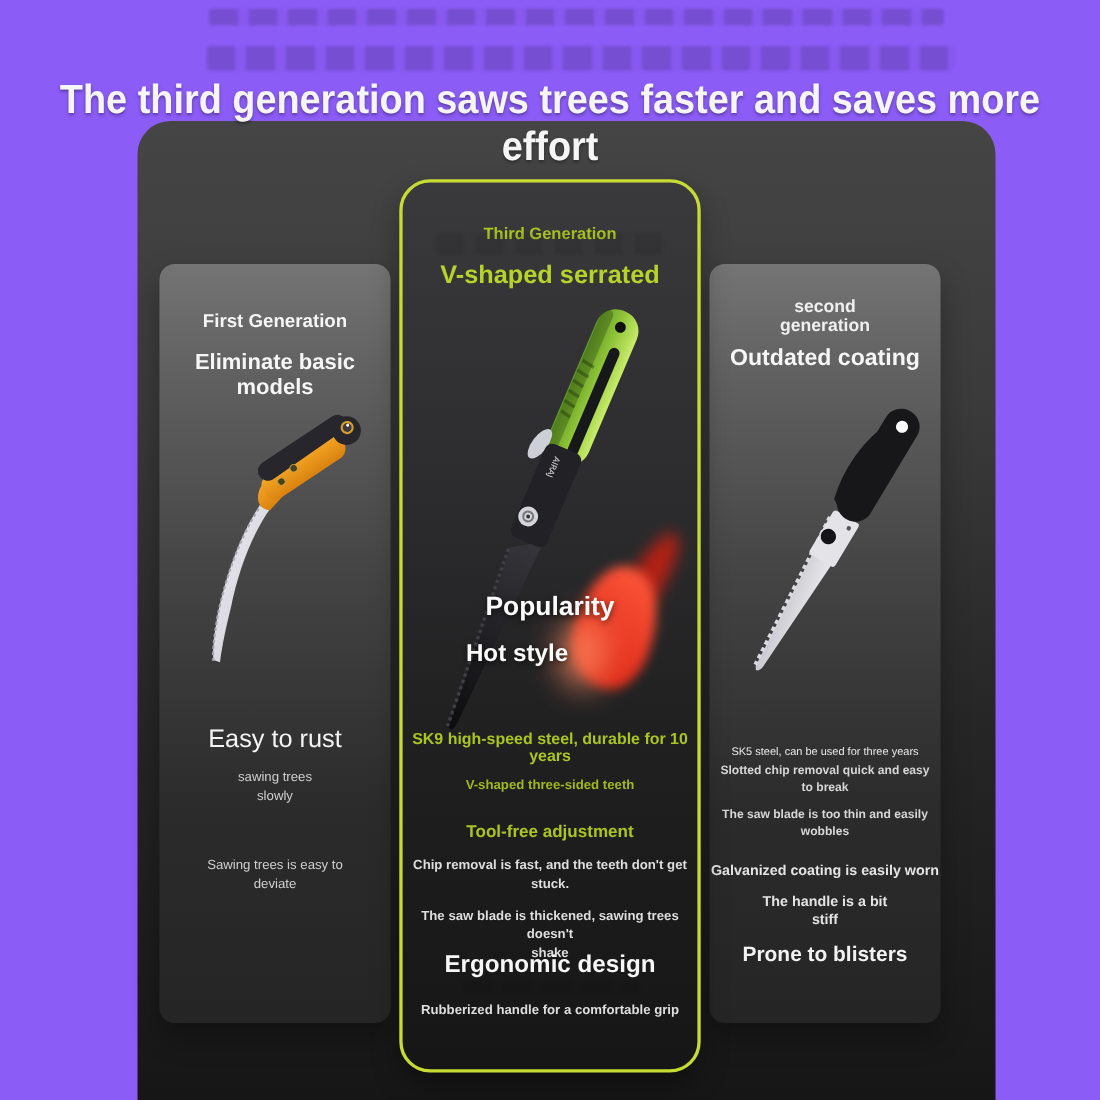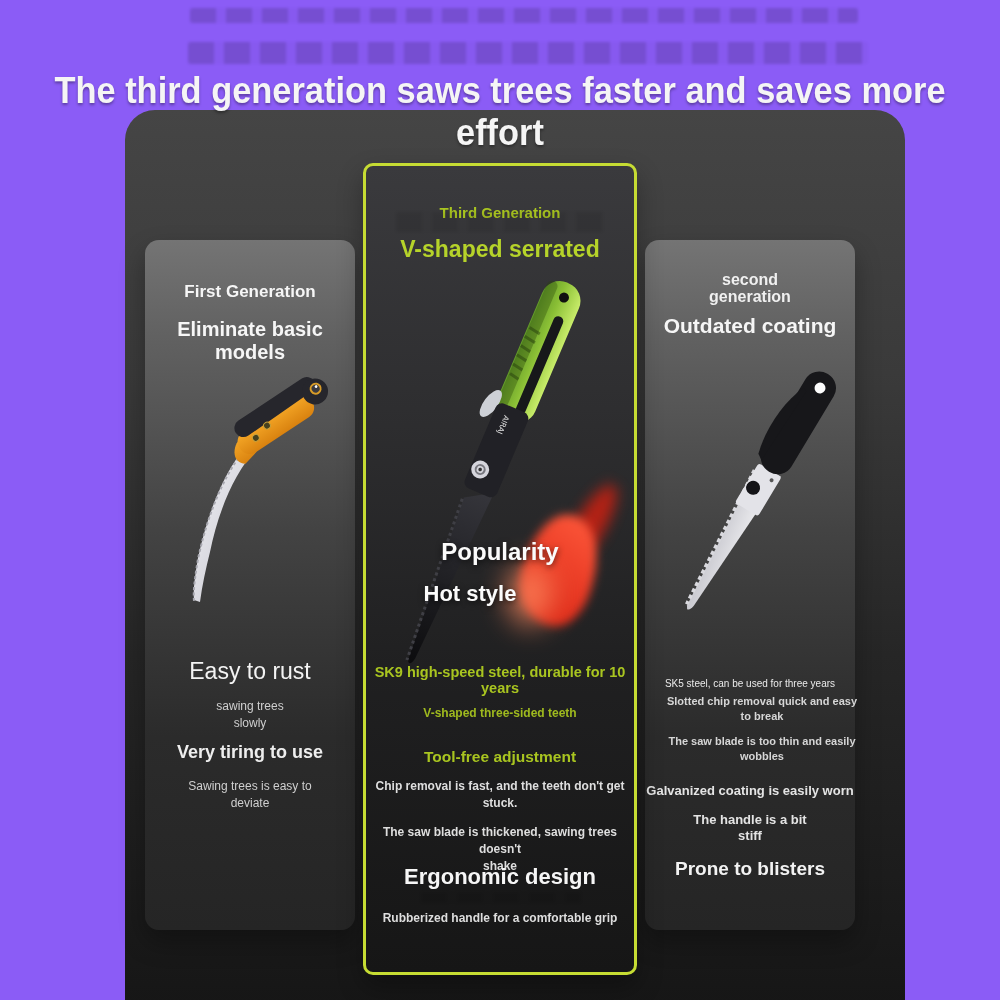--- a/index.html
+++ b/index.html
@@ -8,30 +8,30 @@
   .panel{position:absolute;left:125px;top:110px;width:780px;height:940px;border-radius:30px;
          background:linear-gradient(180deg,#454545 0%,#3a3a3a 28%,#262626 58%,#141414 100%);}
   .title{position:absolute;left:0;top:70px;width:1000px;text-align:center;
          font-size:37px;font-weight:bold;letter-spacing:0px;color:#f5f5f5;
          transform:scaleX(.93);transform-origin:center;text-shadow:0 2px 3px rgba(0,0,0,.35);}
   .ghost{position:absolute;filter:blur(1.5px);opacity:.5;border-radius:3px;
          background:repeating-linear-gradient(90deg,rgba(0,0,0,.30) 0 26px,rgba(0,0,0,.06) 26px 36px);}
   .card{position:absolute;border-radius:14px;box-shadow:0 12px 26px rgba(0,0,0,.30);}
   .card-gray{width:210px;top:240px;height:690px;
          background:linear-gradient(180deg,#747474 0%,#616161 14%,#434343 42%,#2b2b2b 72%,#252525 100%);}
-  .card-hero{left:363px;top:163px;width:268px;height:806px;border-radius:10px;
+  .card-hero{left:363px;top:163px;width:268px;height:806px;border-radius:28px;
          border:3px solid #c6dc33;
          background:linear-gradient(180deg,#3a3a3d 0%,#2e2e30 30%,#202021 62%,#161616 100%);}
   .t{position:absolute;left:0;width:100%;text-align:center;}
   .pre{white-space:pre-line;}
   .w-big{font-size:23px;font-weight:normal;color:#f4f4f4;}
   .w-med{font-size:18px;font-weight:bold;color:#eeeeee;}
   .w-med2{font-size:13px;font-weight:bold;color:#e4e4e4;line-height:16px;}
   .w-sm{font-size:12px;color:#cfcfcf;line-height:17px;}
-  .w-sm2{font-size:11px;color:#d6d6d6;line-height:15px;font-weight:bold;padding-left:12px;}
+  .w-sm2{font-size:11px;color:#d6d6d6;line-height:15px;font-weight:bold;}
   .g-tag{font-size:15px;font-weight:bold;color:#a9c520;}
   .g-big{font-size:23px;font-weight:bold;color:#b6d32a;}
   .g-med{font-size:14.5px;font-weight:bold;color:#a9c520;}
   .g-med2{font-size:15.5px;font-weight:bold;color:#a9c520;}
   .g-sm{font-size:12px;font-weight:bold;color:#9fba1e;}
   .hero-w-sm{font-size:12px;color:#dedede;line-height:17px;font-weight:bold;}
   .hero-w-big{font-size:22px;font-weight:bold;color:#f6f6f6;}
   .saw{position:absolute;}
   .flame-wrap{position:absolute;left:117px;top:330px;width:170px;height:160px;}
   .flame-a{position:absolute;left:40px;top:18px;width:72px;height:112px;
@@ -83,21 +83,20 @@
         <circle cx="90" cy="-8" r="5" fill="#3a3a40" stroke="#d89c28" stroke-width="2"></circle>
         <circle cx="91.5" cy="-9.5" r="1.4" fill="#ffffff"></circle>
         <circle cx="13" cy="0" r="3.4" fill="#46411f" stroke="#caa23a" stroke-width="1"></circle>
         <circle cx="29" cy="-4" r="3.4" fill="#46411f" stroke="#caa23a" stroke-width="1"></circle>
       </g>
     </svg>
 
     <div class="t w-big" style="top:418px;">Easy to rust</div>
     <div class="t w-sm pre" style="top:458px;">sawing trees
 slowly</div>
-    <div class="t w-med" style="top:502px;">Very tiring to use</div>
     <div class="t w-sm pre" style="top:538px;">Sawing trees is easy to
 deviate</div>
   </div>
 
   <div class="card card-gray" style="left:645px;">
     <div class="t pre" style="top:32px;font-size:16px;font-weight:bold;color:#f0f0f0;line-height:16.5px;">second
 generation</div>
     <div class="t" style="top:74px;font-size:21px;font-weight:bold;color:#f6f6f6;">Outdated coating</div>
 
     <svg class="saw" style="left:15px;top:122px;" width="210" height="280" viewBox="0 0 210 280">

